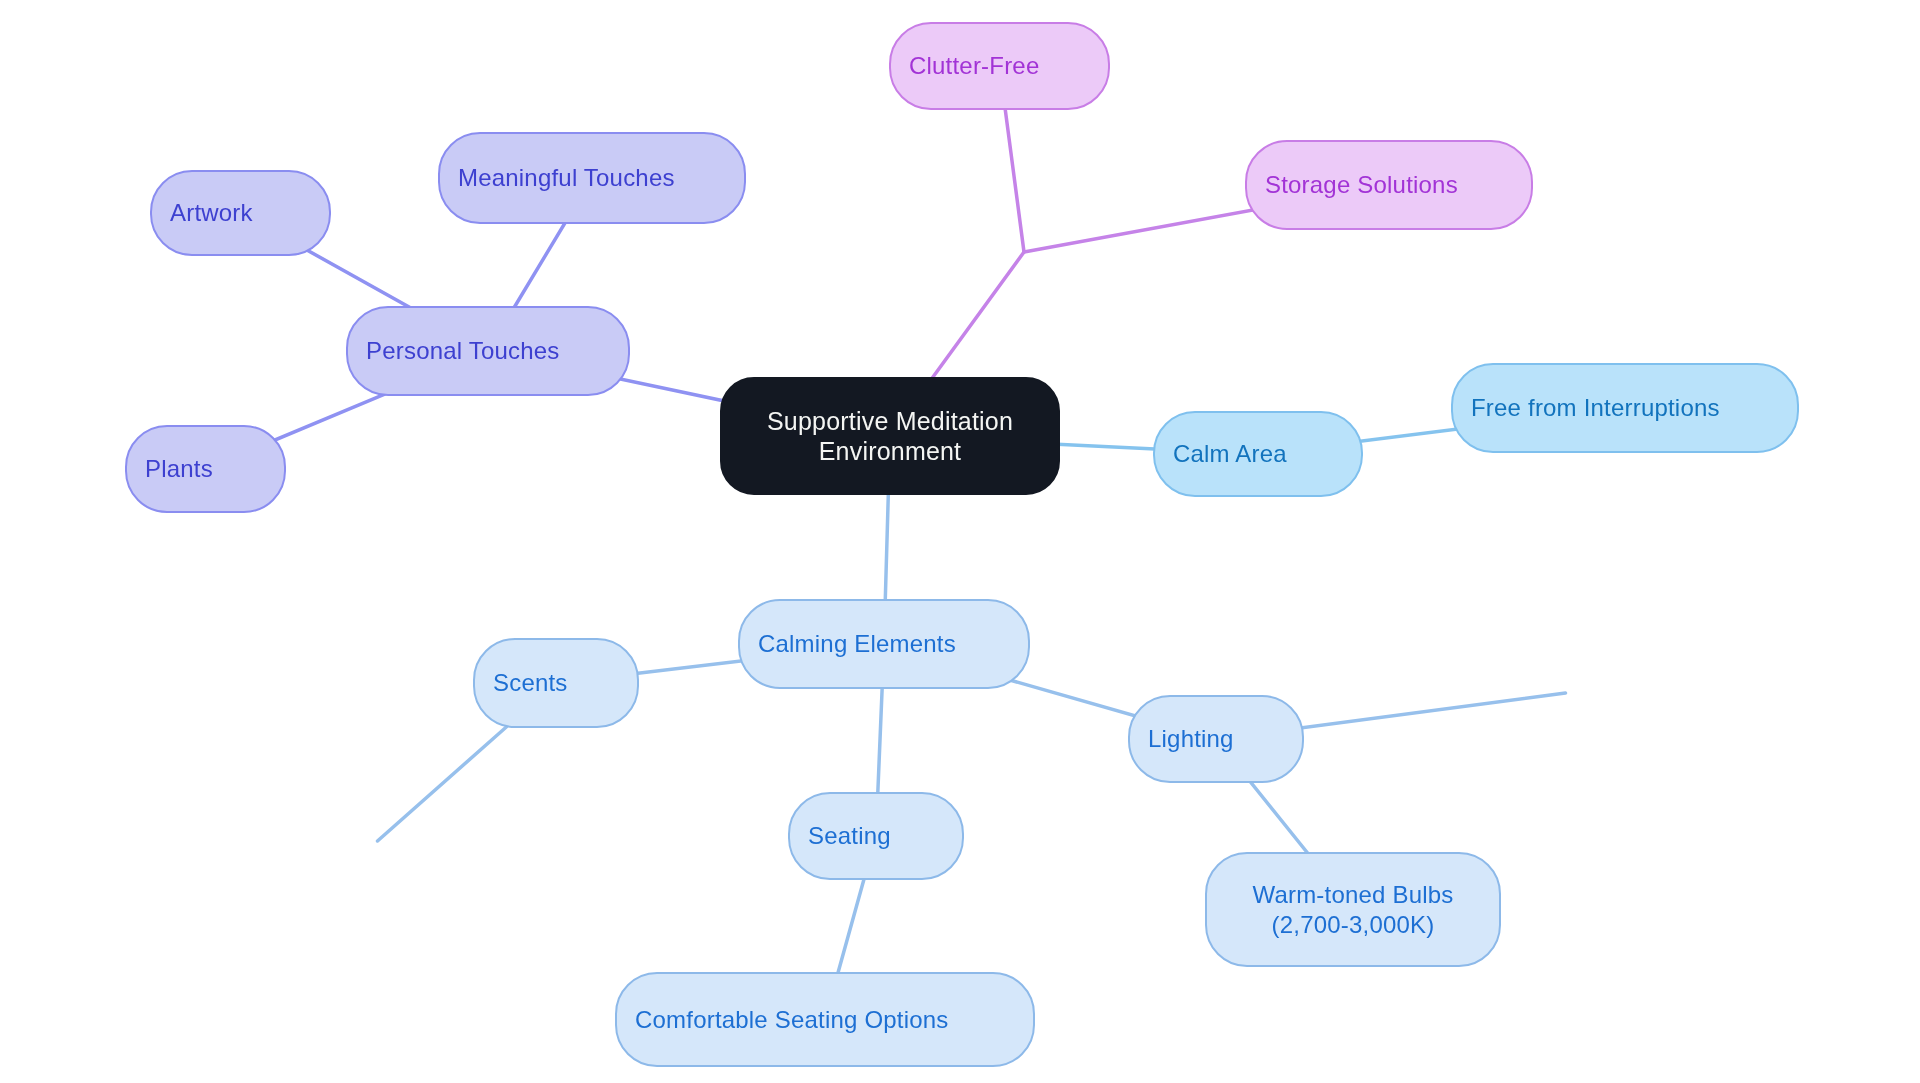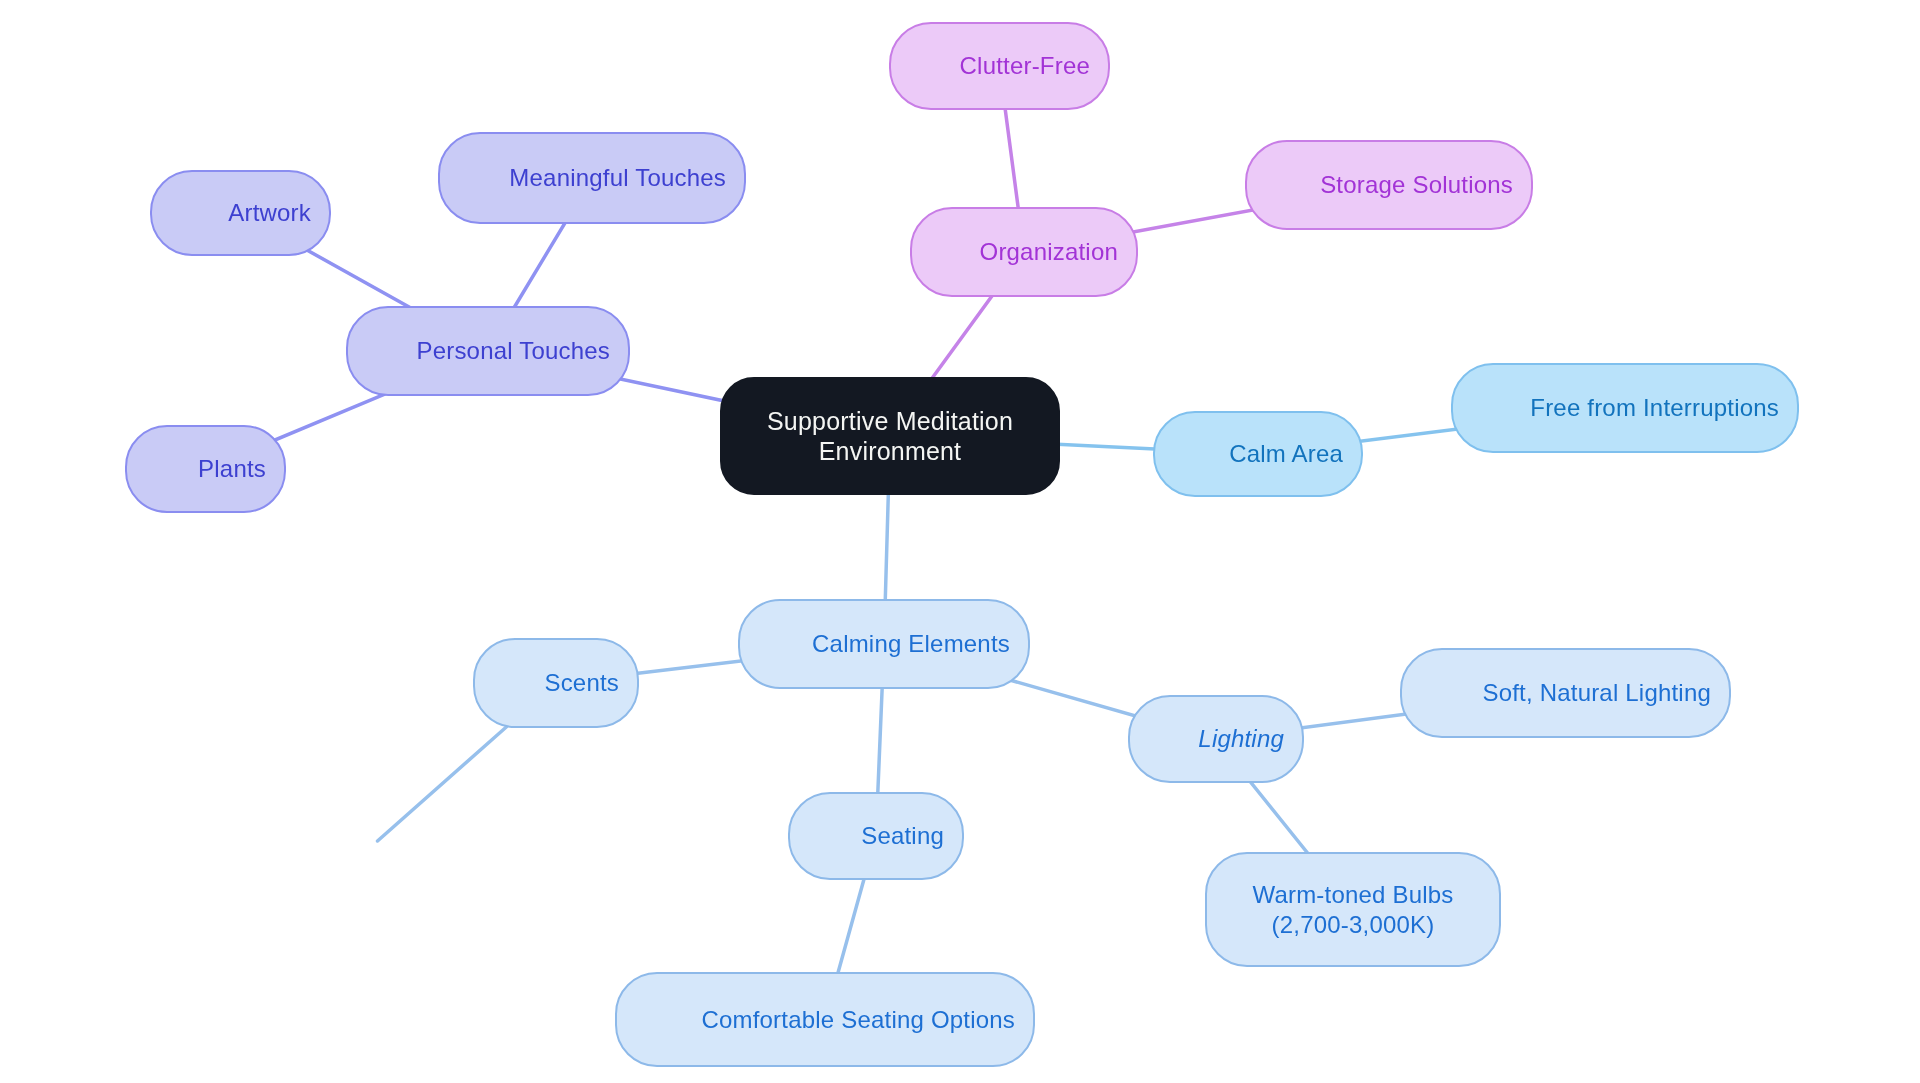--- a/index.html
+++ b/index.html
@@ -23,21 +23,21 @@
     top: 0;
     width: 1920px;
     height: 1083px;
     pointer-events: none;
   }
   .node {
     position: absolute;
     box-sizing: border-box;
     display: flex;
     align-items: center;
-    justify-content: flex-end;
+    justify-content: flex-start;
     text-align: center;
     padding: 6px 18px;
     line-height: 1.22;
     letter-spacing: 0.2px;
     cursor: default;
     user-select: none;
   }
 </style>
 </head>
 <body>
@@ -71,23 +71,20 @@
     </div>
     <div class="node" style="left: 150px; top: 170px; width: 181px; height: 86px; background: rgb(201, 203, 246); border: 2px solid rgb(138, 141, 240); color: rgb(61, 64, 208); border-radius: 42px; font-size: 24px;">
       <span>Artwork</span>
     </div>
     <div class="node" style="left: 438px; top: 132px; width: 308px; height: 92px; background: rgb(201, 203, 246); border: 2px solid rgb(138, 141, 240); color: rgb(61, 64, 208); border-radius: 42px; font-size: 24px;">
       <span>Meaningful Touches</span>
     </div>
     <div class="node" style="left: 125px; top: 425px; width: 161px; height: 88px; background: rgb(201, 203, 246); border: 2px solid rgb(138, 141, 240); color: rgb(61, 64, 208); border-radius: 42px; font-size: 24px;">
       <span>Plants</span>
     </div>
-    <div class="node" style="left: 910px; top: 207px; width: 228px; height: 90px; background: rgb(236, 202, 248); border: 2px solid rgb(200, 125, 230); color: rgb(162, 51, 214); border-radius: 42px; font-size: 24px;">
-      <span>Organization</span>
-    </div>
     <div class="node" style="left: 889px; top: 22px; width: 221px; height: 88px; background: rgb(236, 202, 248); border: 2px solid rgb(200, 125, 230); color: rgb(162, 51, 214); border-radius: 42px; font-size: 24px;">
       <span>Clutter-Free</span>
     </div>
     <div class="node" style="left: 1245px; top: 140px; width: 288px; height: 90px; background: rgb(236, 202, 248); border: 2px solid rgb(200, 125, 230); color: rgb(162, 51, 214); border-radius: 42px; font-size: 24px;">
       <span>Storage Solutions</span>
     </div>
     <div class="node" style="left: 1153px; top: 411px; width: 210px; height: 86px; background: rgb(185, 226, 250); border: 2px solid rgb(127, 192, 238); color: rgb(18, 115, 189); border-radius: 42px; font-size: 24px;">
       <span>Calm Area</span>
     </div>
     <div class="node" style="left: 1451px; top: 363px; width: 348px; height: 90px; background: rgb(185, 226, 250); border: 2px solid rgb(127, 192, 238); color: rgb(18, 115, 189); border-radius: 42px; font-size: 24px;">
@@ -98,22 +95,19 @@
     </div>
     <div class="node" style="left: 473px; top: 638px; width: 166px; height: 90px; background: rgb(213, 231, 250); border: 2px solid rgb(141, 185, 233); color: rgb(29, 111, 211); border-radius: 42px; font-size: 24px;">
       <span>Scents</span>
     </div>
     <div class="node" style="left: 788px; top: 792px; width: 176px; height: 88px; background: rgb(213, 231, 250); border: 2px solid rgb(141, 185, 233); color: rgb(29, 111, 211); border-radius: 42px; font-size: 24px;">
       <span>Seating</span>
     </div>
     <div class="node" style="left: 615px; top: 972px; width: 420px; height: 95px; background: rgb(213, 231, 250); border: 2px solid rgb(141, 185, 233); color: rgb(29, 111, 211); border-radius: 42px; font-size: 24px;">
       <span>Comfortable Seating Options</span>
     </div>
-    <div class="node" style="left: 1128px; top: 695px; width: 176px; height: 88px; background: rgb(213, 231, 250); border: 2px solid rgb(141, 185, 233); color: rgb(29, 111, 211); border-radius: 42px; font-size: 24px; font-style: italic;">
+    <div class="node" style="left: 1128px; top: 695px; width: 176px; height: 88px; background: rgb(213, 231, 250); border: 2px solid rgb(141, 185, 233); color: rgb(29, 111, 211); border-radius: 42px; font-size: 24px;">
       <span>Lighting</span>
-    </div>
-    <div class="node" style="left: 1400px; top: 648px; width: 331px; height: 90px; background: rgb(213, 231, 250); border: 2px solid rgb(141, 185, 233); color: rgb(29, 111, 211); border-radius: 42px; font-size: 24px;">
-      <span>Soft, Natural Lighting</span>
     </div>
     <div class="node" style="left: 1205px; top: 852px; width: 296px; height: 115px; background: rgb(213, 231, 250); border: 2px solid rgb(141, 185, 233); color: rgb(29, 111, 211); border-radius: 42px; font-size: 24px;">
       <span>Warm-toned Bulbs (2,700-3,000K)</span>
     </div>
   </div>
 
 </body></html>

